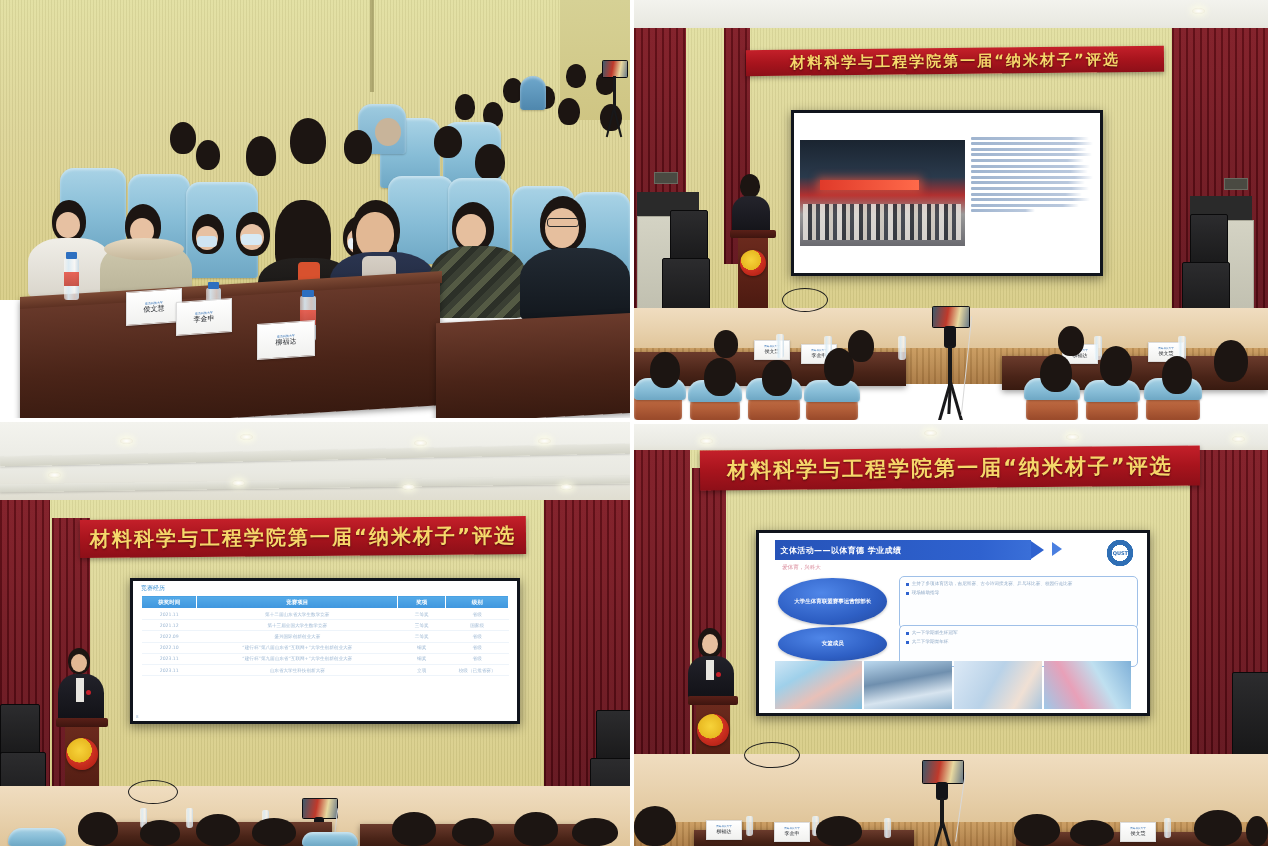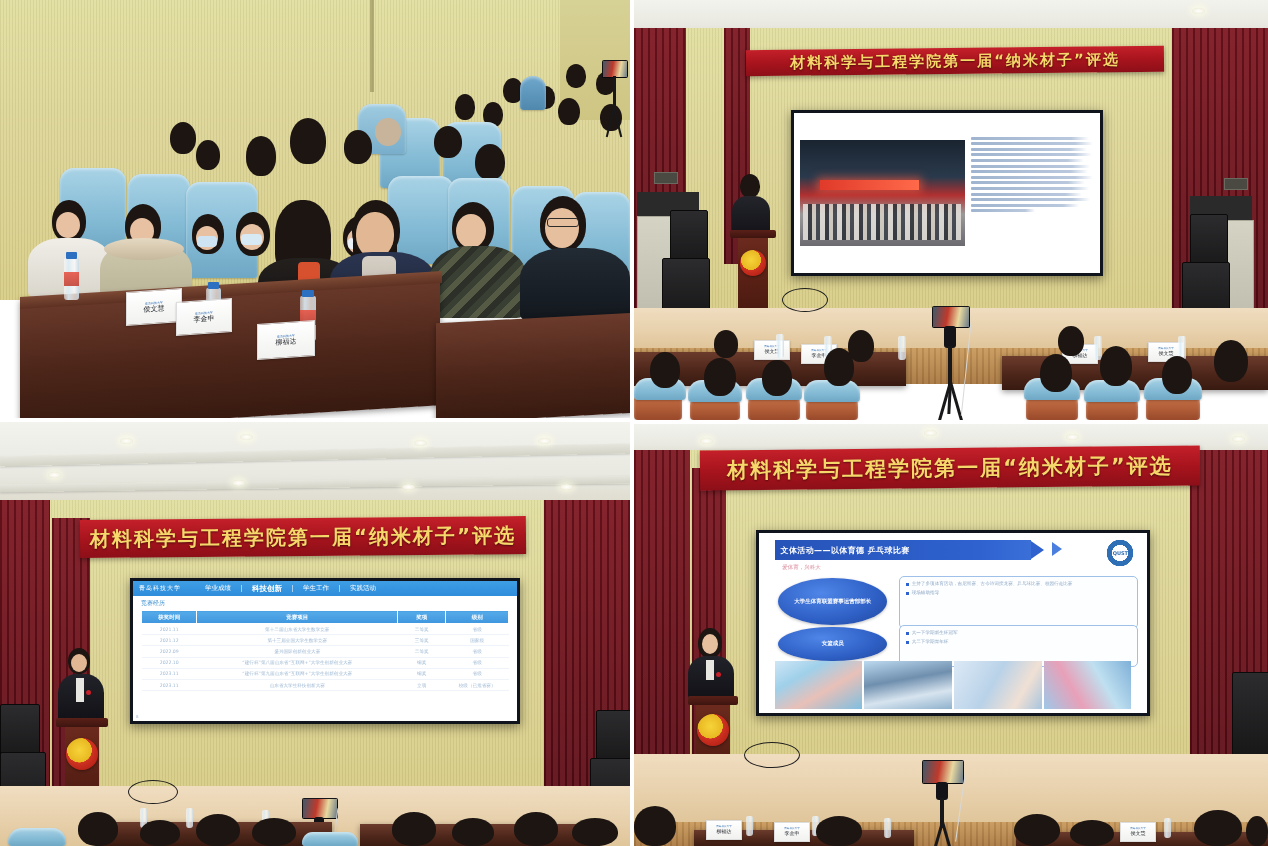--- a/index.html
+++ b/index.html
@@ -669,27 +669,20 @@
     <div class="curtain" style="left:0;top:78px;width:50px;height:290px;"></div>
     <div class="curtain" style="left:52px;top:96px;width:38px;height:272px;"></div>
     <div class="curtain" style="left:544px;top:78px;width:86px;height:290px;"></div>
 
     <div class="banner" style="left:80px;top:96px;width:446px;height:38px;transform:rotate(-0.5deg);">
       <span class="banner-text" style="font-size:20px;">材料科学与工程学院第一届“纳米材子”评选</span>
     </div>
 
     <div class="screen" style="left:130px;top:156px;width:384px;height:140px;">
       <div class="slide-a">
-        <div class="slide-a-nav">
-          <span class="slide-a-logo">青岛科技大学</span>
-          <span class="slide-a-tab">学业成绩</span>
-          <span class="slide-a-tab active">科技创新</span>
-          <span class="slide-a-tab">学生工作</span>
-          <span class="slide-a-tab">实践活动</span>
-        </div>
         <div class="slide-a-section">竞赛经历</div>
         <table class="slide-a-table">
           <thead>
             <tr>
               <th style="width:15%">获奖时间</th>
               <th style="width:55%">竞赛项目</th>
               <th style="width:13%">奖项</th>
               <th style="width:17%">级别</th>
             </tr>
           </thead>
@@ -796,21 +789,21 @@
     <div class="curtain" style="left:58px;top:44px;width:34px;height:292px;"></div>
     <div class="curtain" style="left:556px;top:26px;width:78px;height:310px;"></div>
 
     <div class="banner" style="left:66px;top:24px;width:500px;height:40px;transform:rotate(-0.6deg);">
       <span class="banner-text" style="font-size:21px;">材料科学与工程学院第一届“纳米材子”评选</span>
     </div>
 
     <div class="screen" style="left:122px;top:106px;width:388px;height:180px;">
       <div class="slide-b">
         <div class="slide-b-titlebar">
-          <span class="slide-b-title">文体活动——以体育德  乒乓球比赛</span>
+          <span class="slide-b-title">文体活动——以体育德  学业成绩</span>
         </div>
         <div class="slide-b-arrow"></div>
         <div class="slide-b-arrow2"></div>
         <div class="slide-b-logo">QUST</div>
         <div class="slide-b-sub">爱体育，兴科大</div>
 
         <div class="oval" style="left:5%;top:25%;width:27%;height:24%;">大学生体育联盟赛事运营部部长</div>
         <div class="bullet-box" style="left:36%;top:24%;width:58%;height:24%;">
           <div class="bullet-line">
             <span class="bullet-mark"></span>

